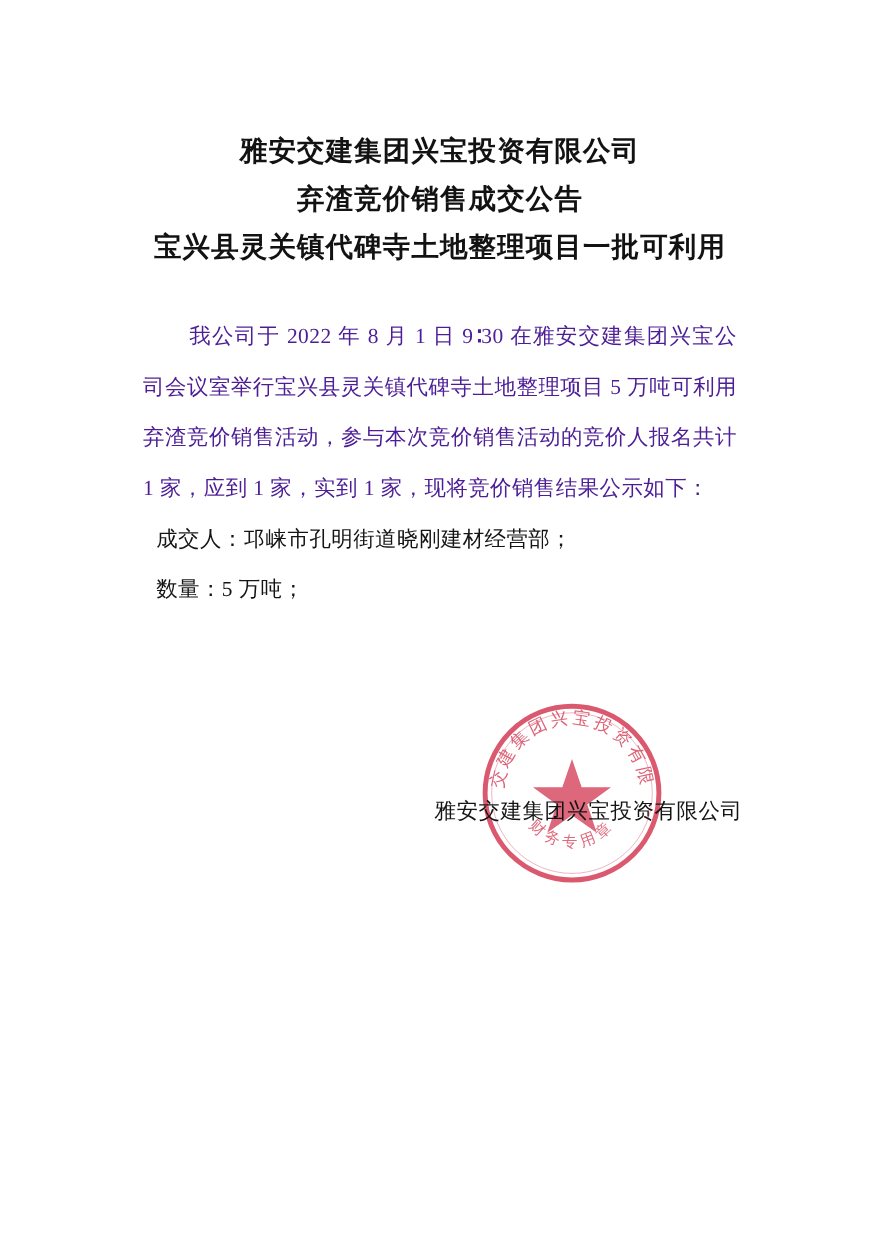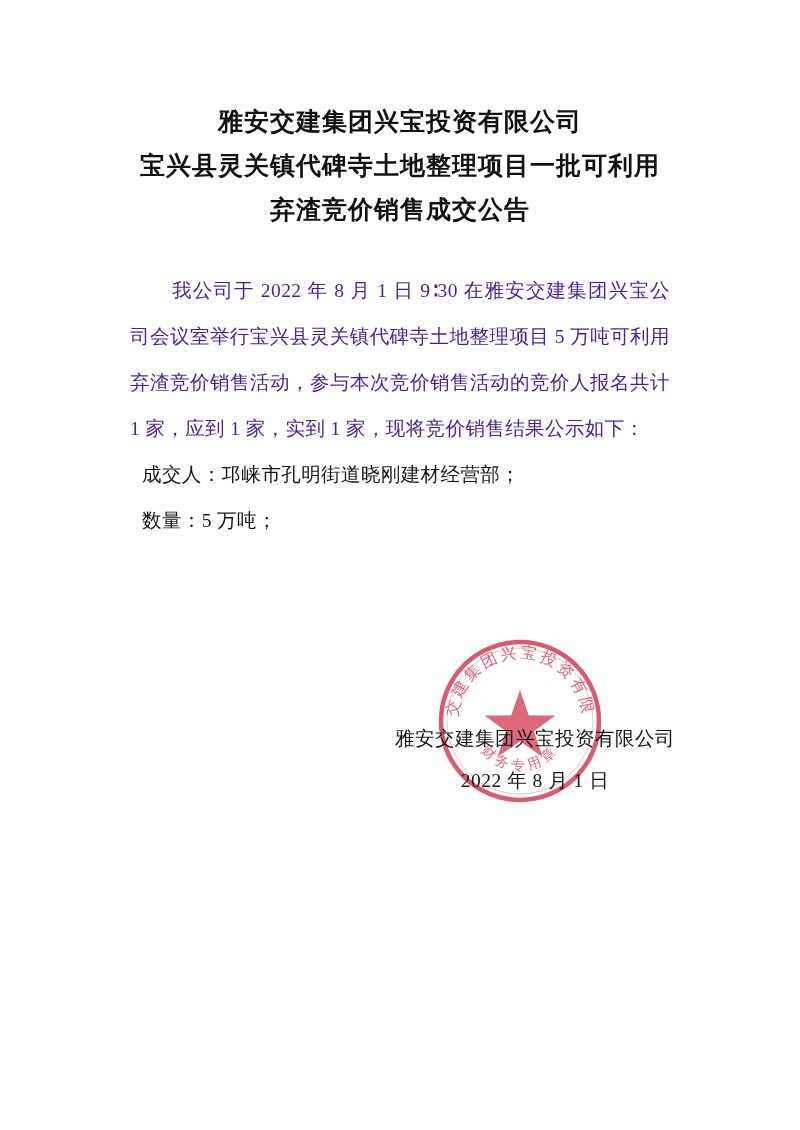--- a/index.html
+++ b/index.html
@@ -14,21 +14,21 @@
     color: #161616;
     overflow: hidden;
     position: relative;
   }
 
   .page {
     position: relative;
     width: 800px;
     height: 1130px;
     box-sizing: border-box;
-    padding: 0;
+    padding: 16px;
   }
 
   
   .title-block {
     margin: 0;
     padding-top: 100px;
     text-align: center;
   }
   .title-line {
     font-size: 25px;
@@ -106,22 +106,22 @@
     fill: #d6435c;
   }
 </style>
 </head>
 <body>
 
 <div class="page">
 
   <div class="title-block">
     <div class="title-line">雅安交建集团兴宝投资有限公司</div>
+    <div class="title-line">弃渣竞价销售成交公告</div>
     <div class="title-line">宝兴县灵关镇代碑寺土地整理项目一批可利用</div>
-    <div class="title-line">弃渣竞价销售成交公告</div>
   </div>
 
   <div class="body-block">
     <div class="para indent">我公司于 2022 年 8 月 1 日 9∶30 在雅安交建集团兴宝公司会议室举行宝兴县灵关镇代碑寺土地整理项目 5 万吨可利用弃渣竞价销售活动，参与本次竞价销售活动的竞价人报名共计 1 家，应到 1 家，实到 1 家，现将竞价销售结果公示如下：</div>
     <div class="kv">成交人：邛崃市孔明街道晓刚建材经营部；</div>
     <div class="kv">数量：5 万吨；</div>
   </div>
 
   <div class="seal">
     <svg width="166" height="166" viewBox="0 0 166 166" xmlns="http://www.w3.org/2000/svg">
@@ -138,16 +138,15 @@
         <textPath href="#arcTop" startOffset="50%" text-anchor="middle">雅安交建集团兴宝投资有限公司</textPath>
       </text>
       <text class="seal-text" font-size="14" letter-spacing="4" opacity="0.9">
         <textPath href="#arcBottom" startOffset="50%" text-anchor="middle">财务专用章</textPath>
       </text>
     </svg>
   </div>
 
   <div class="sign-block">
     <div class="sign-company">雅安交建集团兴宝投资有限公司</div>
-    <div class="sign-date">2022 年 8 月 1 日</div>
   </div>
 
 </div>
 
 </body></html>

